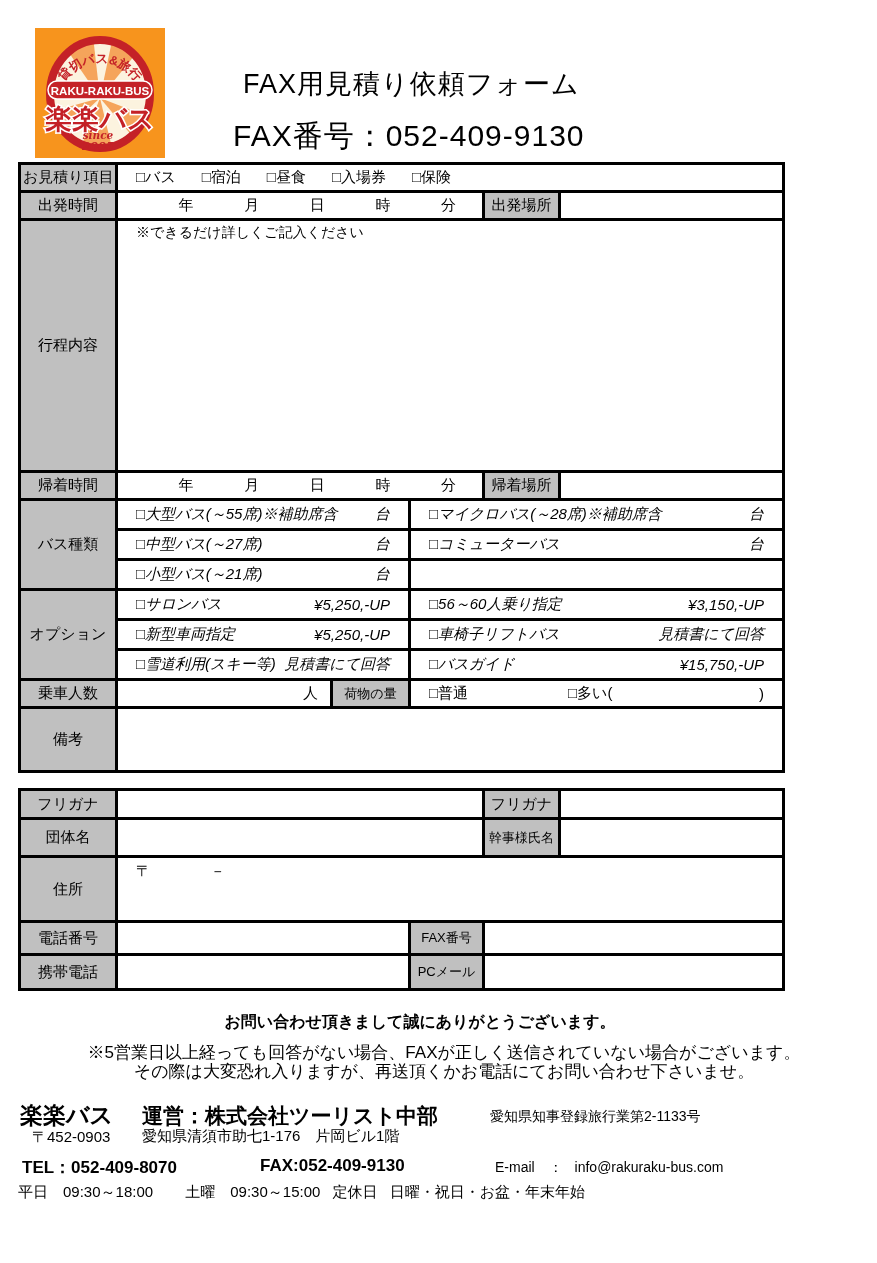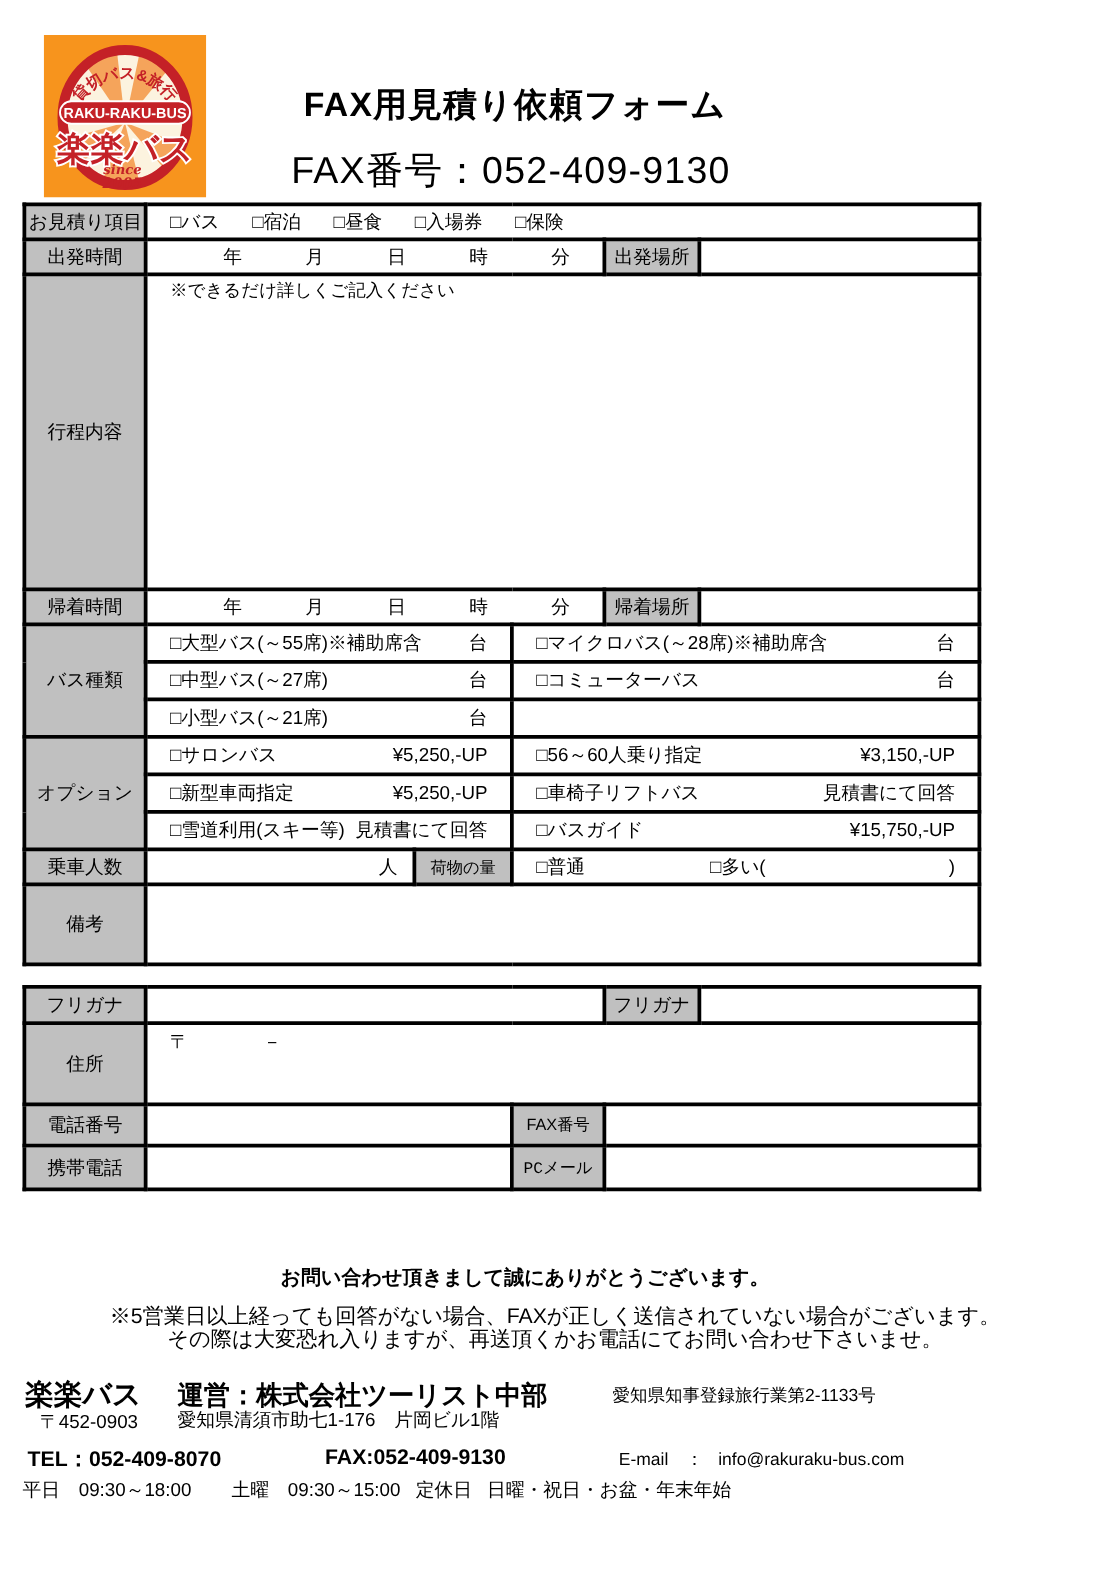--- a/index.html
+++ b/index.html
@@ -1,30 +1,30 @@
 <!DOCTYPE html>
 <html><head>
 <meta charset="utf-8">
 <style>
   html,body{margin:0;padding:0;background:#fff;}
   .page{position:relative;width:877px;height:1263px;background:#fff;overflow:hidden;
         font-family:"Liberation Sans",sans-serif;color:#000;}
   .abs{position:absolute;}
-  .title{font-size:27px;font-weight:bold;letter-spacing:1px;text-align:right;}
+  .title{font-size:27px;font-weight:normal;letter-spacing:1px;text-align:right;}
   .faxline{font-size:30px;font-weight:normal;letter-spacing:1px;}
   table{border-collapse:collapse;table-layout:fixed;position:absolute;background:#fff;border-radius:10px;}
   td{border:3px solid #000;font-size:15px;padding:0 18px;overflow:hidden;white-space:nowrap;vertical-align:middle;}
   td.lbl{background:#C0C0C0;text-align:center;padding:0 2px;}
   td.lbl.sm{font-size:13px;margin-top:14px;}
   tr.h28{height:28px;} tr.h30{height:30px;} tr.h252{height:252px;} tr.h64{height:64px;}
-  tr.h29{height:29px;} tr.h38{height:38px;} tr.h65{height:65px;} tr.h33{height:33px;} tr.h35{height:35px;font-family:Liberation Mono, monospace;}
+  tr.h29{height:29px;} tr.h38{height:38px;} tr.h65{height:65px;} tr.h33{height:33px;} tr.h35{height:35px;}
   .flexcell{display:flex;align-items:center;width:100%;}
   .optrow span{margin-right:26px;}
   .dt{flex:1;text-align:right;padding-right:8px;}
-  .between{justify-content:space-between;}
+  .between{justify-content:space-between;font-style:italic;}
   .notecell{vertical-align:top;font-size:14px;padding-top:3px;}
   .addrcell{vertical-align:top;padding-top:4px;}
   .thanks{font-size:16px;font-weight:bold;text-align:center;width:840px;}
   .note{font-size:17px;text-align:center;width:848px;padding-left:20px;}
   .b{font-weight:bold;}
 </style>
 </head>
 <body>
 
 <div class="page">
@@ -223,20 +223,26 @@
       <col style="width:76px">
         <col>
     </colgroup>
     <tbody>
         <tr class="h29">
       <td class="lbl">フリガナ</td>
       <td colspan="2"></td>
       <td class="lbl">フリガナ</td>
       <td></td>
     </tr>
+    <tr class="h38">
+      <td class="lbl">団体名</td>
+      <td colspan="2"></td>
+      <td class="lbl sm">幹事様氏名</td>
+      <td></td>
+    </tr>
     <tr class="h65">
       <td class="lbl">住所</td>
       <td colspan="4" class="addrcell">
         <span style="margin-right:55px">〒</span>
         <span>－</span>
       </td>
     </tr>
     <tr class="h33">
       <td class="lbl">電話番号</td>
       <td></td>

